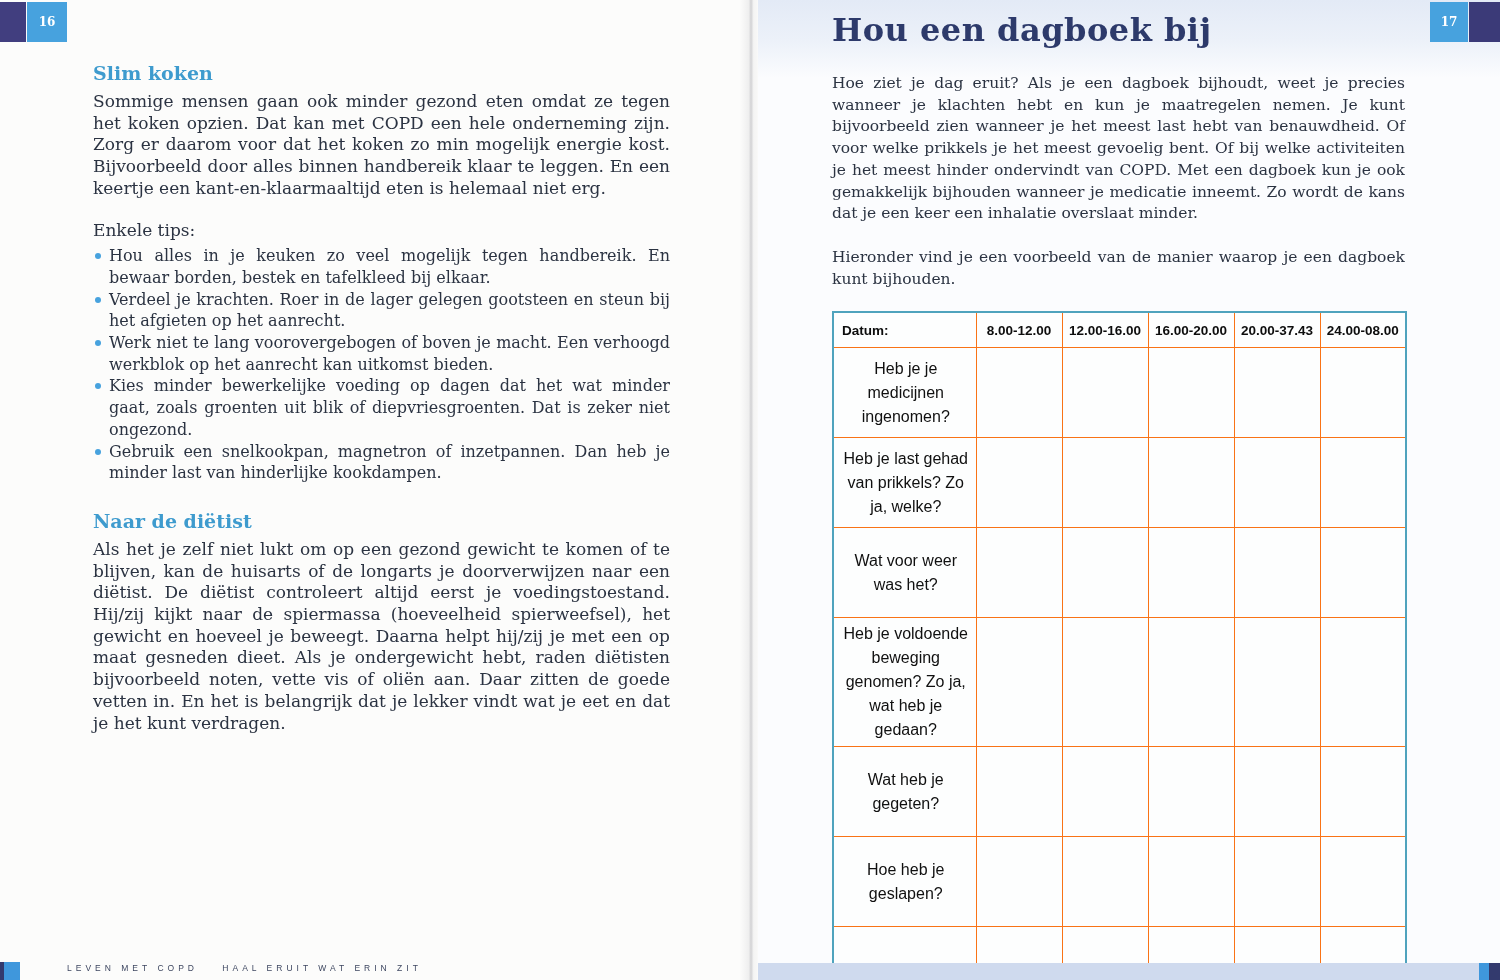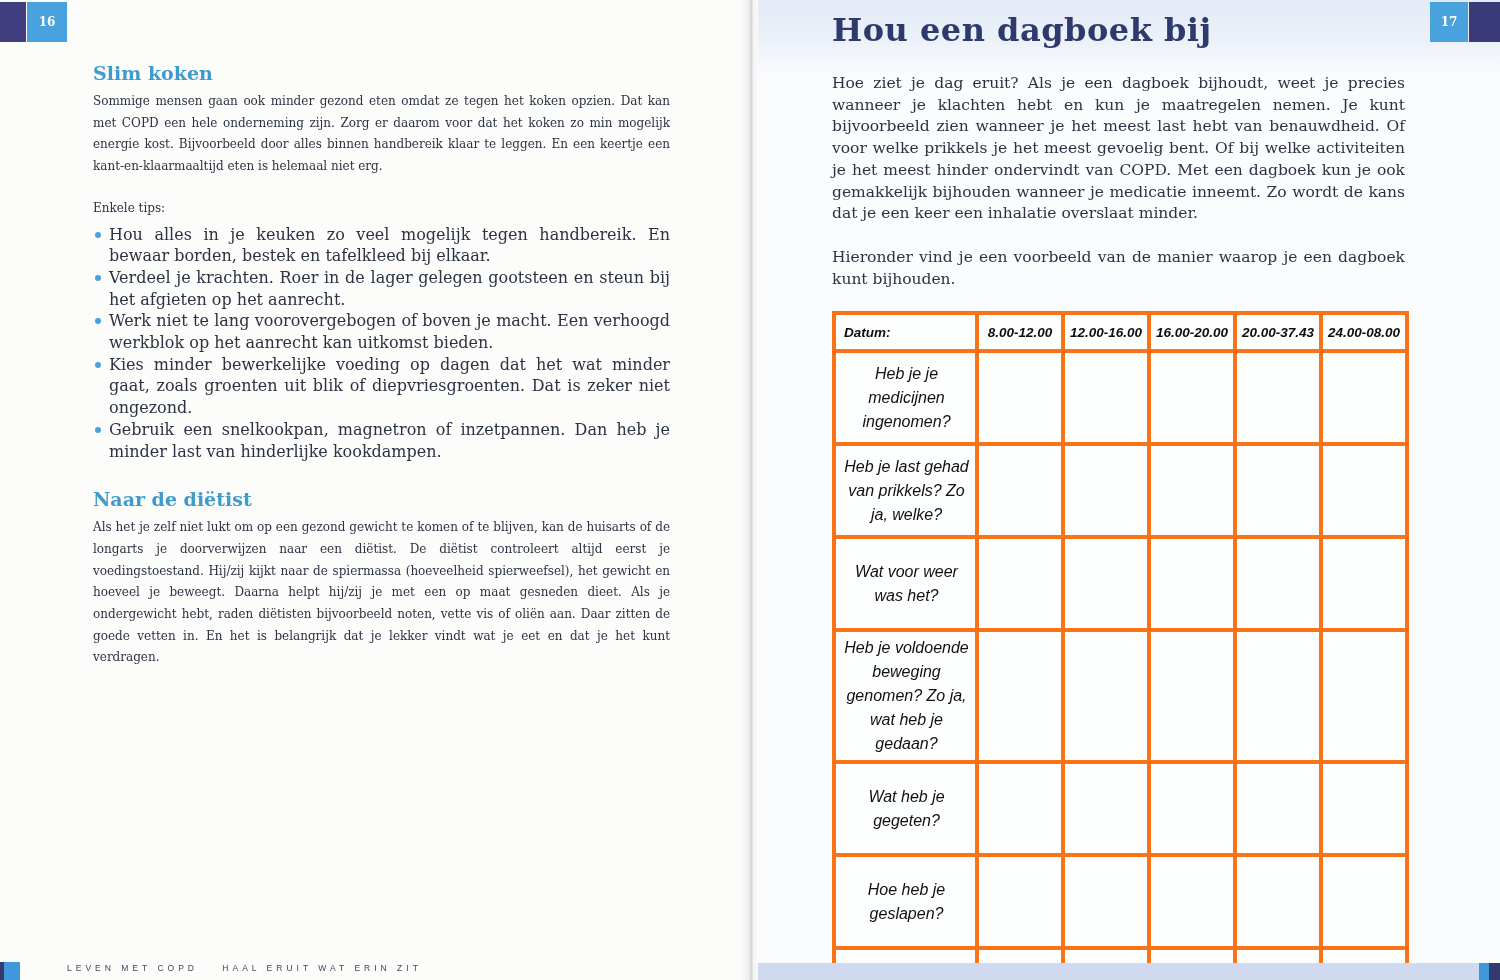--- a/index.html
+++ b/index.html
@@ -33,21 +33,21 @@
   .tl-blue{left:27px;width:40px;}
   .tr-blue{left:672px;width:38px;}
   .tr-navy{left:711px;width:31px;background:#3b3a78;}
 
   
   .content-left{position:absolute;left:93px;top:62px;width:577px;color:#2b3342;}
   .content-left h2{
     margin:0 0 7px 0;font-size:19px;font-weight:bold;color:#3e9bce;
     font-family:"DejaVu Serif",serif;
   }
-  .content-left p{margin:0 0 20px 0;font-size:12px;line-height:21.7px;text-align:justify;}
+  .content-left p{margin:0 0 20px 0;font-size:17px;line-height:21.7px;text-align:justify;}
   .tips-intro{margin:0 0 4px 0 !important;text-align:left !important;}
   .tips-list{list-style:none;margin:0 0 26px 0;padding:0;}
   .tips-list li{
     position:relative;padding-left:16px;font-size:16px;line-height:21.7px;text-align:justify;
   }
   .tips-list li::before{
     content:"";position:absolute;left:2px;top:8px;width:6px;height:6px;border-radius:50%;
     background:#47a2de;
   }
   .h2-gap{margin-top:25px;}
@@ -61,21 +61,21 @@
   .content-right{position:relative;margin:24px 0 0 74px;width:573px;color:#2b3342;}
   .content-right p{margin:0 0 22px 0;font-size:15.5px;line-height:21.7px;text-align:justify;}
   .content-right p.table-lead{margin-bottom:21px;}
 
   
   table.diary{
     border-collapse:collapse;table-layout:fixed;width:573px;
     font-family:"Liberation Sans",sans-serif;
     background:#fdfefe;
   }
-  table.diary th,table.diary td{border:4px solid #f97316;font-style:italic;}
+  table.diary th,table.diary td{border:1px solid #f97316;}
   table.diary{border:2px solid #4fa3bd;}
   table.diary th{
     height:34px;font-size:13.5px;font-weight:bold;color:#0d0d0d;
     text-align:center;padding:0 2px;
   }
   table.diary th.label{text-align:left;padding-left:8px;}
   table.diary td{height:81px;}
   table.diary td.label{
     font-size:16px;line-height:1.5;color:#101010;
     vertical-align:middle;padding:4px 6px 4px 8px;text-align:center;

